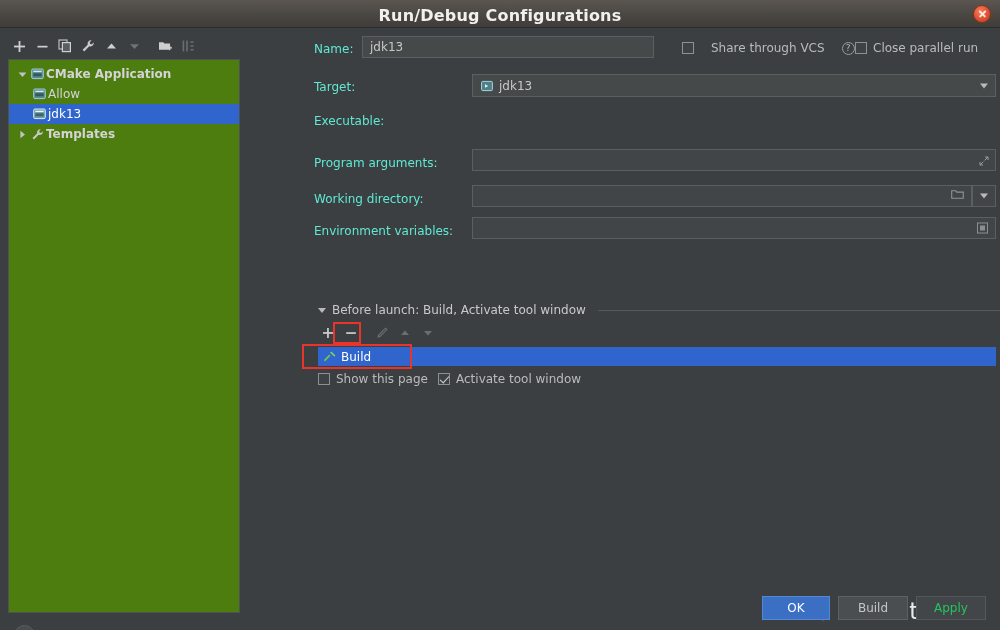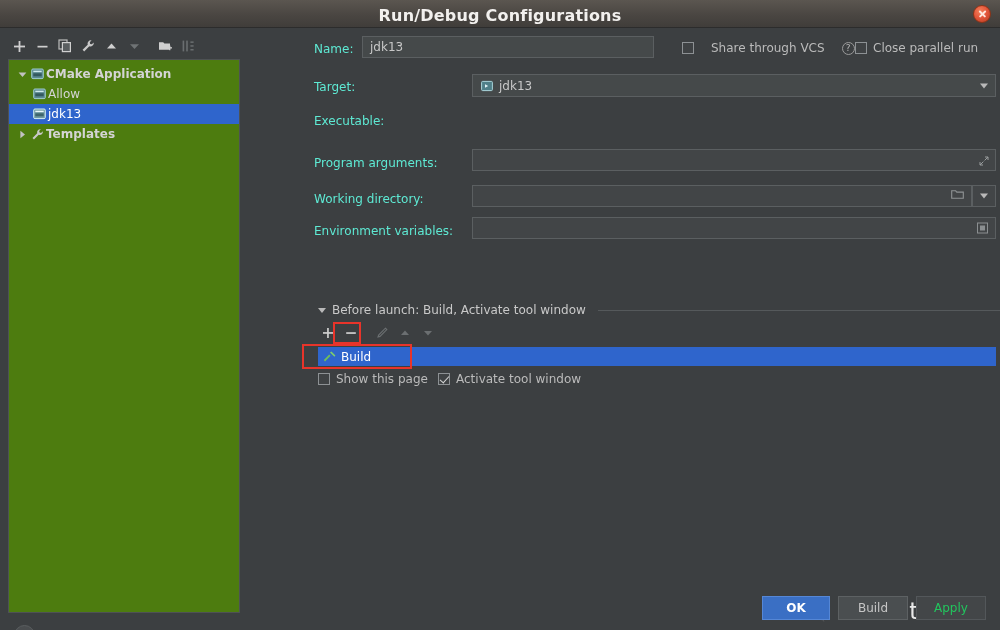--- a/index.html
+++ b/index.html
@@ -311,21 +311,21 @@
     justify-content: center;
     cursor: pointer;
     border: 1px solid #5d6163;
     background: #4a4e50;
     color: #c6c6c6;
   }
   .btn.primary {
     background: #3a6fc4;
     border: 1px solid #5587d6;
     color: #ffffff;
-    font-weight: bold;
+    font-weight: normal;
   }
   .btn.disabled {
     color: #22c55e;
     background: #434648;
     border: 1px solid #53575a;
   }
 
   
   .watermark {
     position: absolute;

